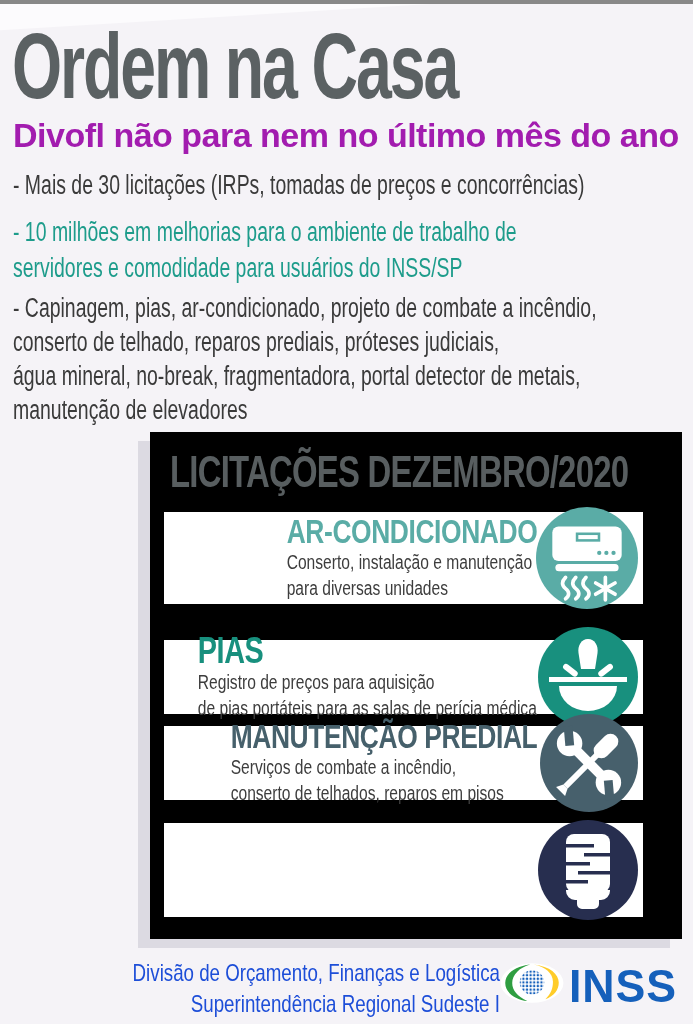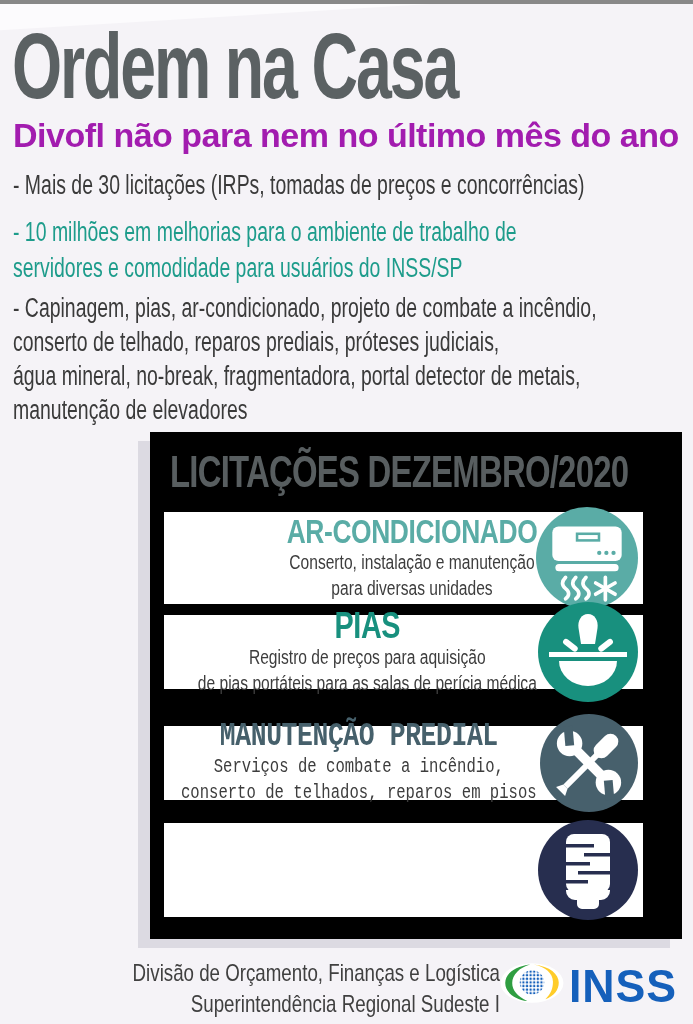--- a/index.html
+++ b/index.html
@@ -33,51 +33,51 @@
     background:#000000; box-shadow:-12px 9px 0 0 #dcdae2;
   }
   .panel-title {
     position:absolute; left:20px; top:14px; font-size:45px; font-weight:bold;
     color:#585e60; letter-spacing:-1px; white-space:nowrap;
     transform:scaleX(0.73); transform-origin:0 0;
   }
   .card { position:absolute; left:14px; width:479px; background:#ffffff; }
   .card .content {
     position:absolute; right:106px; top:50%; transform:translateY(-50%);
-    text-align:center;
+    text-align:left;
   }
   .card .heading {
     font-weight:bold; letter-spacing:-0.5px; line-height:1.06; white-space:nowrap;
     transform:scaleX(0.80); transform-origin:100% 50%;
   }
   .card .desc-line {
     font-size:19.5px; line-height:1.32; color:#3d3d3d; white-space:nowrap;
     transform:scaleX(0.80); transform-origin:100% 50%;
   }
   .circle {
     position:absolute; right:5px; top:50%; transform:translateY(-50%);
     border-radius:50%;
   }
   .circle svg { display:block; width:100%; height:100%; }
   .c1 { top:80px;  height:92px; }
-  .c2 { top:183px; height:74px; }
-  .c3 { top:294px; height:74px;font-family:Liberation Mono, monospace; }
+  .c2 { top:208px; height:74px; }
+  .c3 { top:294px; height:74px; }
   .c4 { top:391px; height:94px; }
   .c1 .circle { width:102px; height:102px; background:#5aaca6; }
   .c2 .circle { width:100px; height:100px; background:#18907e; }
   .c3 .circle { width:98px;  height:98px;  background:#47606c; }
   .c4 .circle { width:100px; height:100px; background:#272e4f; }
   .c1 .heading { font-size:33px; color:#5aaca6; }
   .c2 .heading { font-size:36px; color:#18907e; }
   .c3 .heading { font-size:33px; color:#46606b; }
   .c4 .heading { font-size:31px; color:#272e4f; }
   
   .footer-division {
     position:absolute; right:193px; top:953px; text-align:right;
-    font-size:24px; color:#404040; line-height:31px;
+    font-size:24px; color:#1d4ed8; line-height:31px;
   }
   .footer-division .f-line {
     white-space:nowrap; transform:scaleX(0.78); transform-origin:100% 50%;
   }
   .inss-logo { position:absolute; left:500px; top:948px; width:64px; height:62px; }
   .inss-logo svg { display:block; width:100%; height:100%; }
   .inss-wordmark {
     position:absolute; left:569px; top:954px; font-size:47px; font-weight:bold;
     color:#1560bb; letter-spacing:1px; white-space:nowrap;
     transform:scaleX(0.95); transform-origin:0 0;

